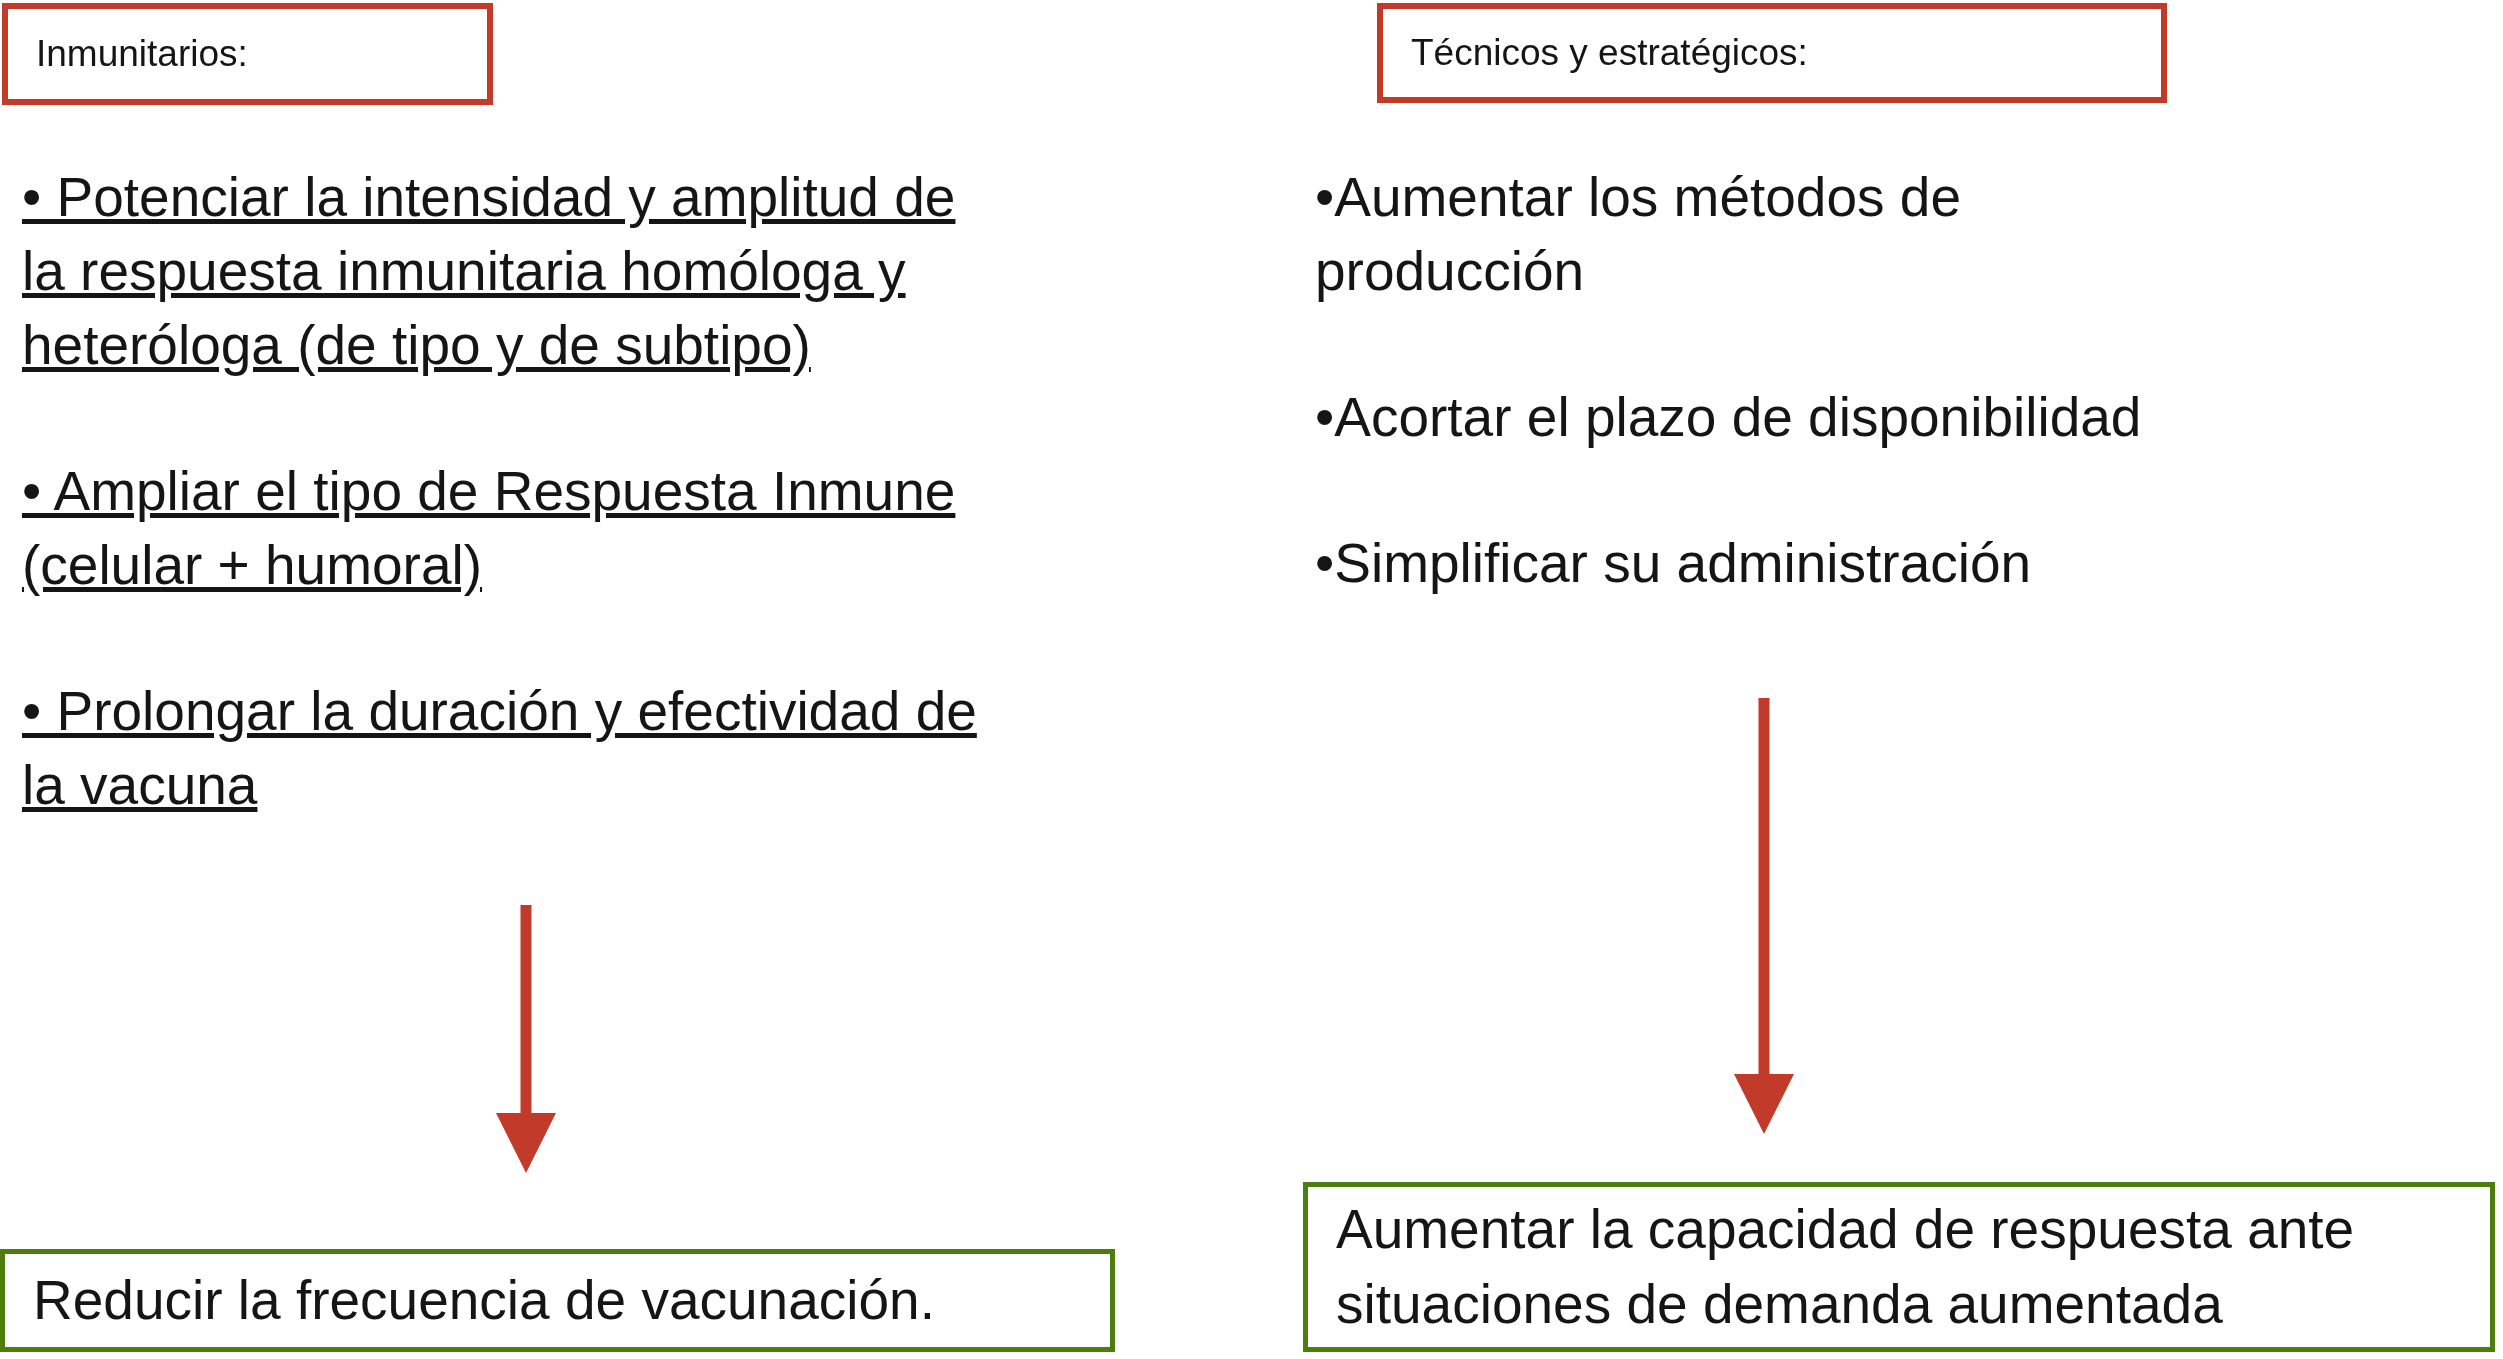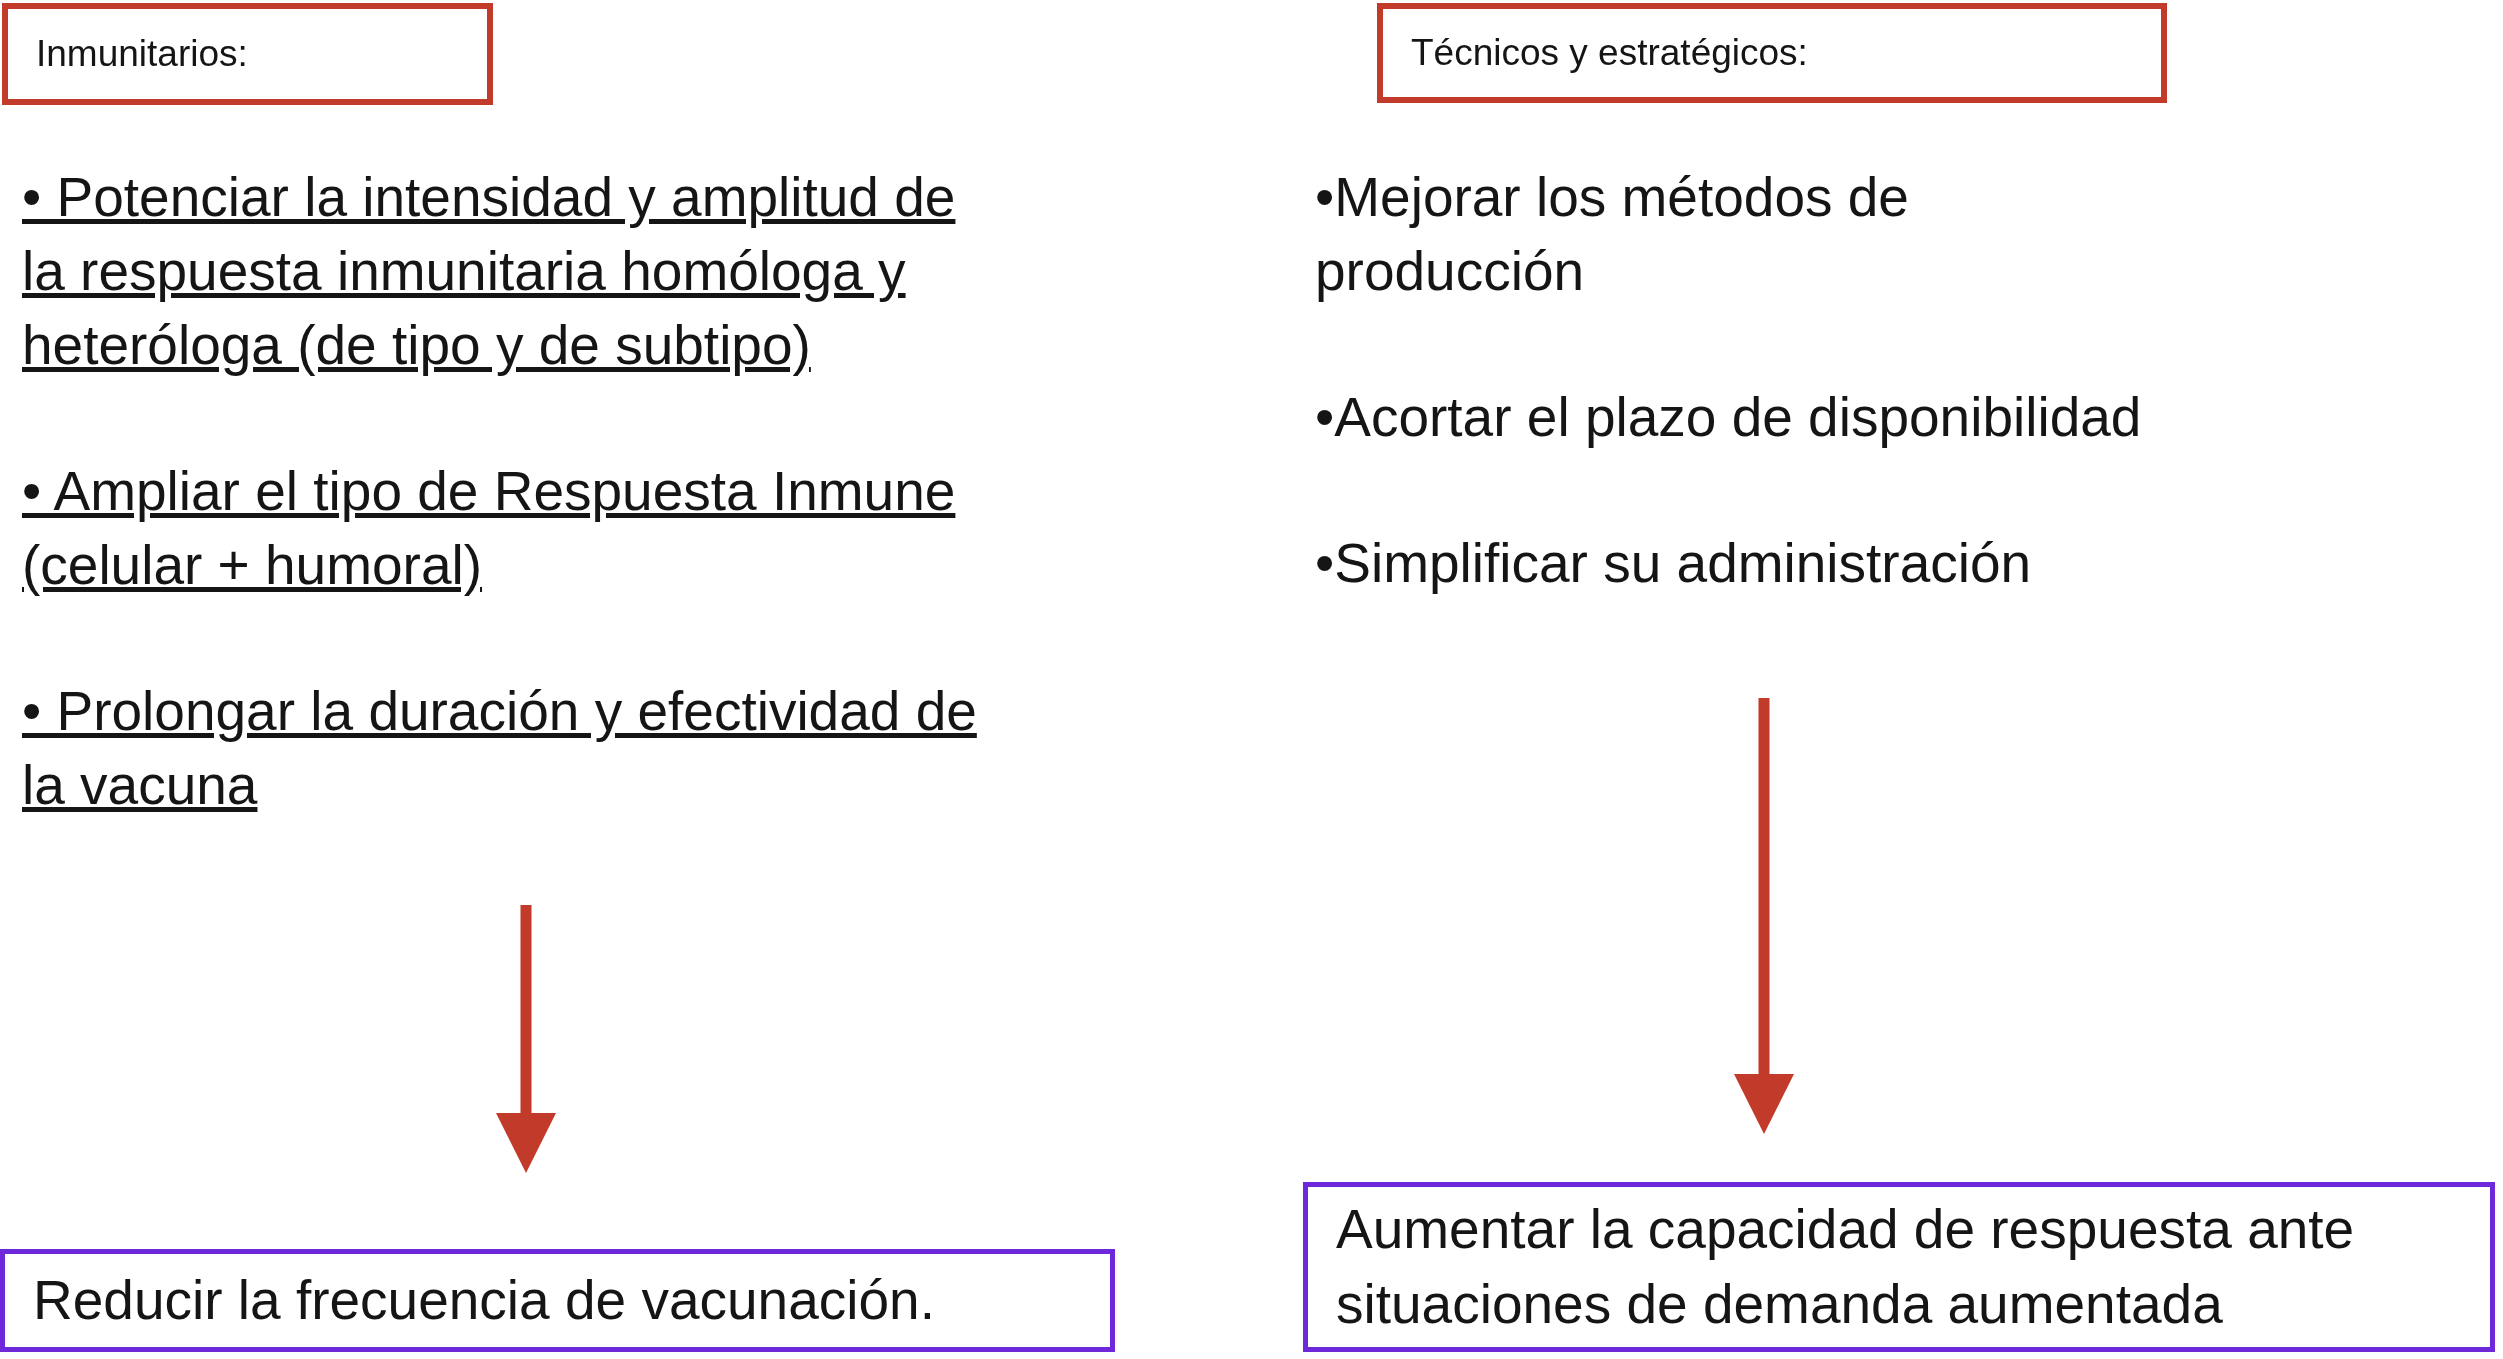--- a/index.html
+++ b/index.html
@@ -43,21 +43,21 @@
 
   .arrow {
     position: absolute;
   }
   .arrow.left  { left: 468px;  top: 905px; }
   .arrow.right { left: 1706px; top: 698px; }
 
   .result-box {
     position: absolute;
     box-sizing: border-box;
-    border: 5px solid #6d28d9;
+    border: 5px solid #4d7c0f;
     background: #ffffff;
     display: flex;
     align-items: center;
     font-size: 55px;
     padding-left: 28px;
   }
   .result-box.left  { left: 0px;    top: 1249px; width: 1115px; height: 103px; }
   .result-box.right { left: 1303px; top: 1182px; width: 1192px; height: 170px; }
   .result-label {
     white-space: pre-line;
@@ -90,21 +90,21 @@
 
   <div class="result-box left">
     <span class="result-label">Reducir la frecuencia de vacunación.</span>
   </div>
 
   <div class="header-box right">
     <span>Técnicos y estratégicos:</span>
   </div>
 
   <div class="bullet-list right">
-    <p class="bullet-item">•Mejorar los métodos de
+    <p class="bullet-item">•Aumentar los métodos de
 producción</p>
     <p class="bullet-item">•Acortar el plazo de disponibilidad</p>
     <p class="bullet-item">•Simplificar su administración</p>
   </div>
 
   <svg class="arrow right" width="116" height="440" viewBox="0 0 116 440">
     <line x1="58" y1="0" x2="58" y2="382" stroke="#c23b2a" stroke-width="11"></line>
     <polygon points="28,376 88,376 58,436" fill="#c23b2a"></polygon>
   </svg>
 

